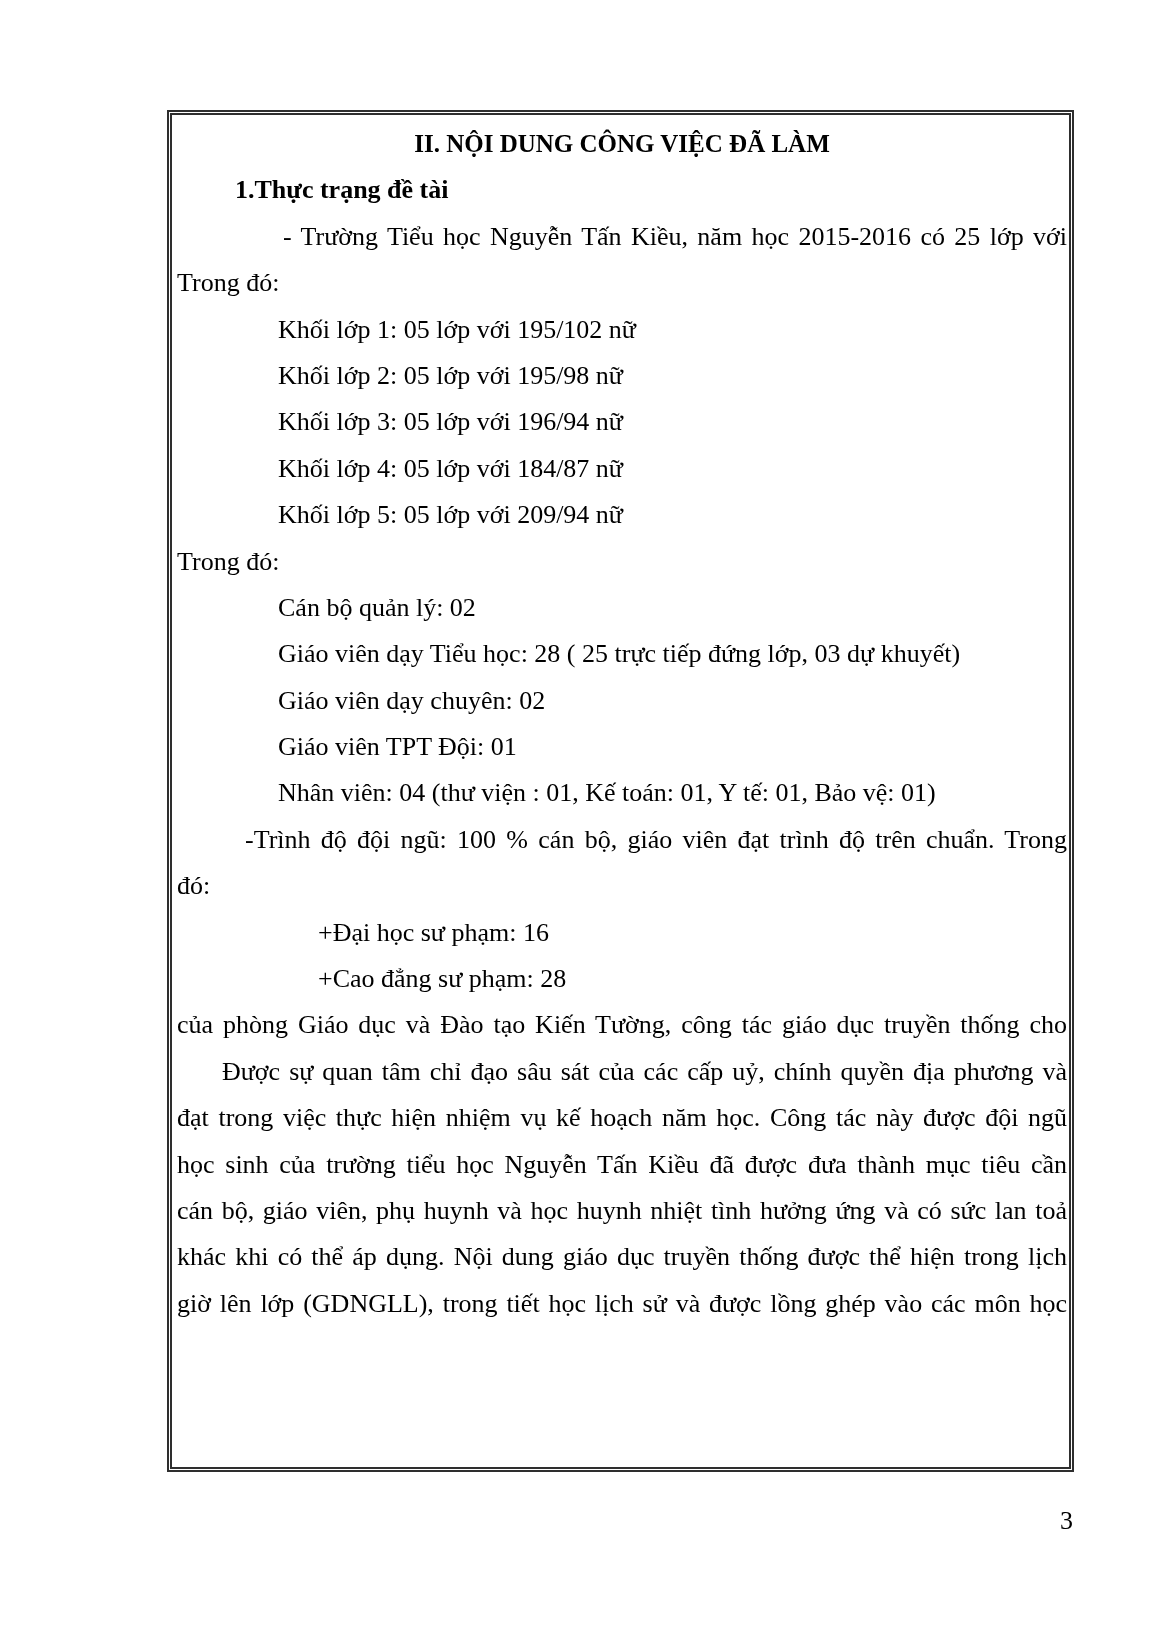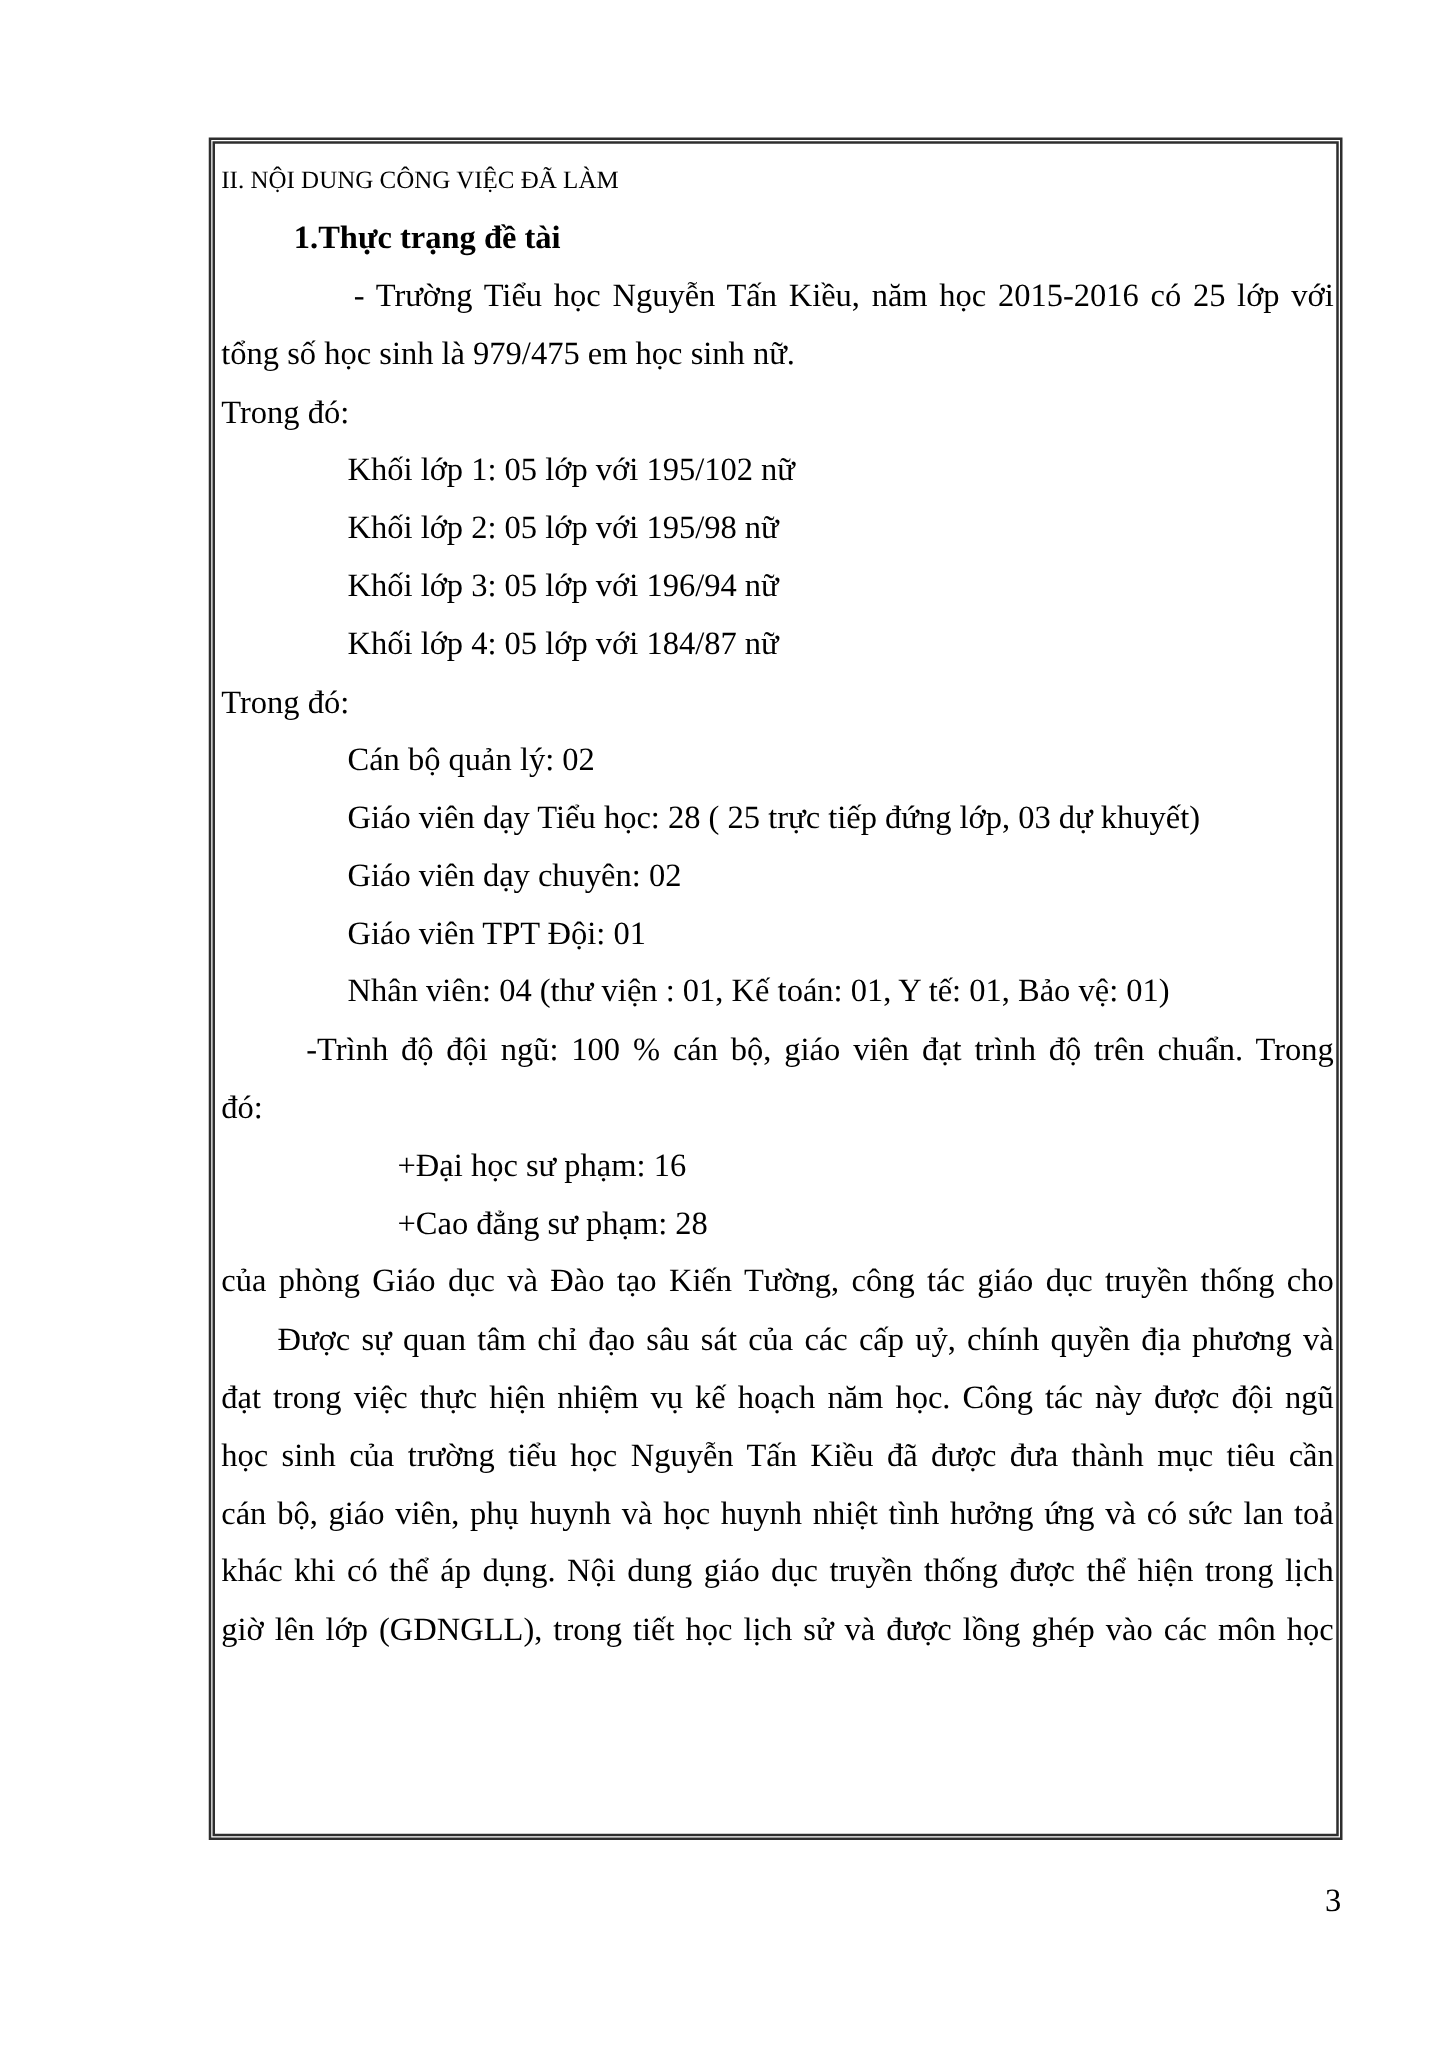--- a/index.html
+++ b/index.html
@@ -27,23 +27,23 @@
     padding: 6px 2px 0 5px;
     overflow: hidden;
   }
   .ln {
     font-size: 26px;
     line-height: 46.4px;
     height: 46.4px;
     white-space: nowrap;
   }
   .title-ln {
-    font-size: 20px;
-    font-weight: normal;
-    text-align: left;
+    font-size: 25px;
+    font-weight: bold;
+    text-align: center;
     line-height: 46.4px;
     height: 46.4px;
   }
   .b { font-weight: bold; }
   .j {
     white-space: normal;
     text-align: justify;
     text-align-last: justify;
   }
   .i45  { padding-left: 45px; }
@@ -62,26 +62,26 @@
   }
 </style>
 </head>
 <body>
 
 <div class="page">
   <div class="border-box">
     <div class="title-ln">II. NỘI DUNG CÔNG VIỆC ĐÃ LÀM</div>
     <div class="ln b i58">1.Thực trạng đề tài</div>
     <div class="ln i106 j">- Trường Tiểu học Nguyễn Tấn Kiều, năm học 2015-2016 có 25 lớp với</div>
-    <div class="ln">tổng số học sinh là 979/475 em học sinh nữ.</div>
     <div class="ln">Trong đó:</div>
     <div class="ln i101">Khối lớp 1: 05 lớp với 195/102 nữ</div>
     <div class="ln i101">Khối lớp 2: 05 lớp với 195/98 nữ</div>
     <div class="ln i101">Khối lớp 3: 05 lớp với 196/94 nữ</div>
     <div class="ln i101">Khối lớp 4: 05 lớp với 184/87 nữ</div>
+    <div class="ln i101">Khối lớp 5: 05 lớp với 209/94 nữ</div>
     <div class="ln">Trong đó:</div>
     <div class="ln i101">Cán bộ quản lý: 02</div>
     <div class="ln i101">Giáo viên dạy Tiểu học: 28 ( 25 trực tiếp đứng lớp, 03 dự khuyết)</div>
     <div class="ln i101">Giáo viên dạy chuyên: 02</div>
     <div class="ln i101">Giáo viên TPT Đội: 01</div>
     <div class="ln i101">Nhân viên: 04 (thư viện : 01, Kế toán: 01, Y tế: 01, Bảo vệ: 01)</div>
     <div class="ln i68 j">-Trình độ đội ngũ: 100 % cán bộ, giáo viên đạt trình độ trên chuẩn. Trong</div>
     <div class="ln">đó:</div>
     <div class="ln i141">+Đại học sư phạm: 16</div>
     <div class="ln i141">+Cao đẳng sư phạm: 28</div>

